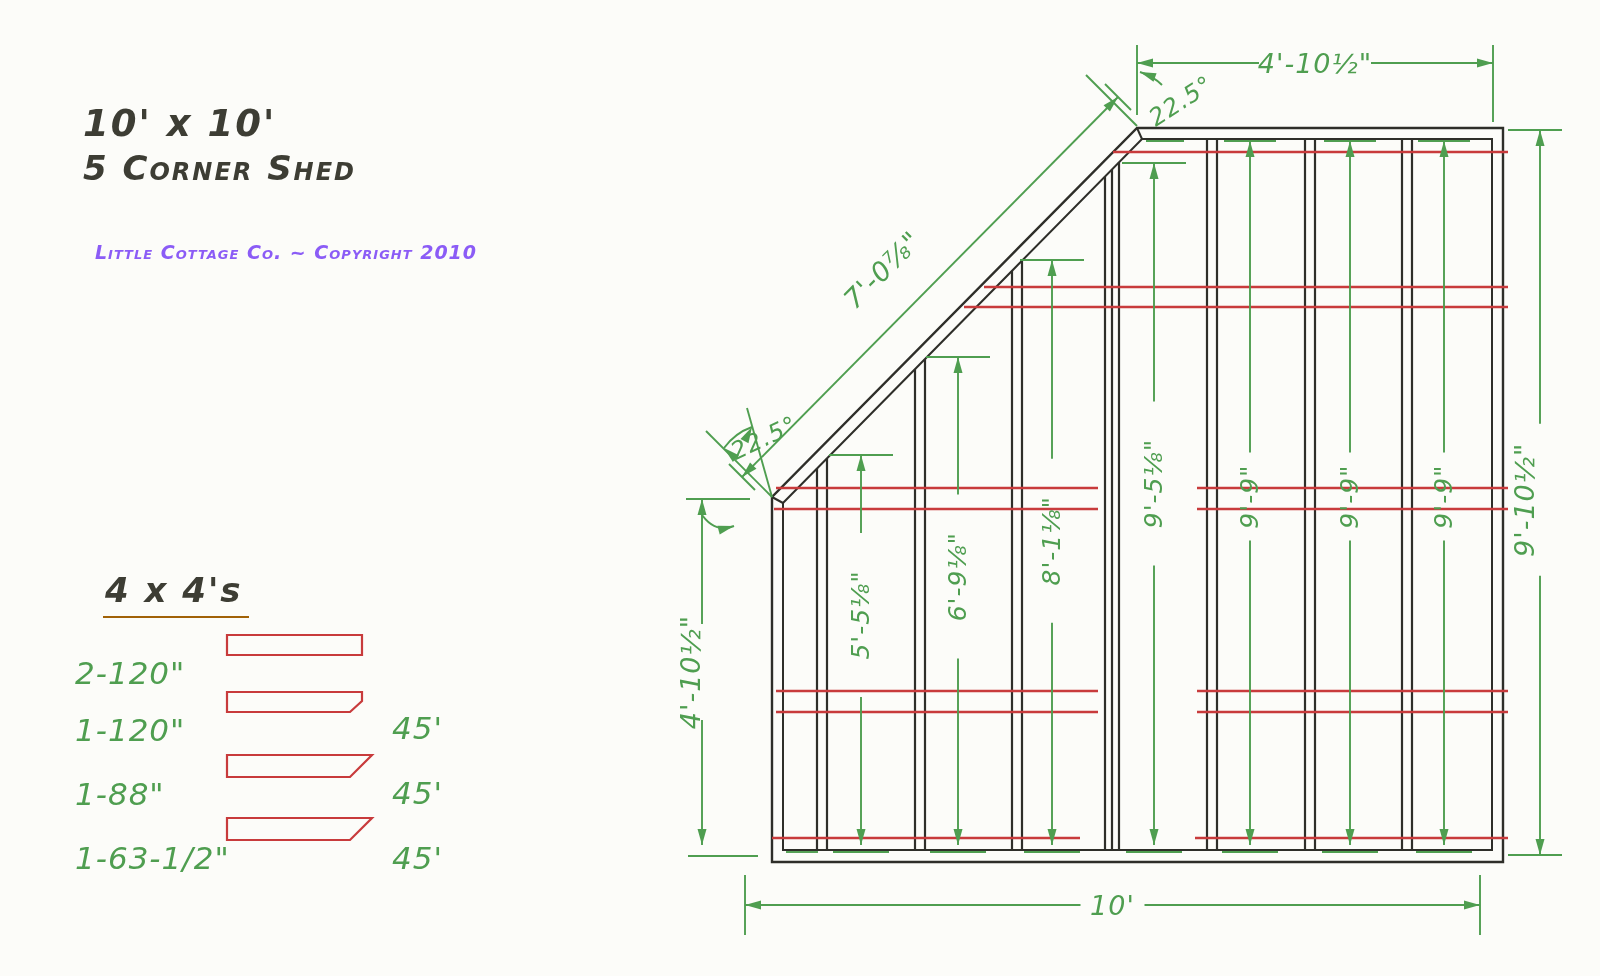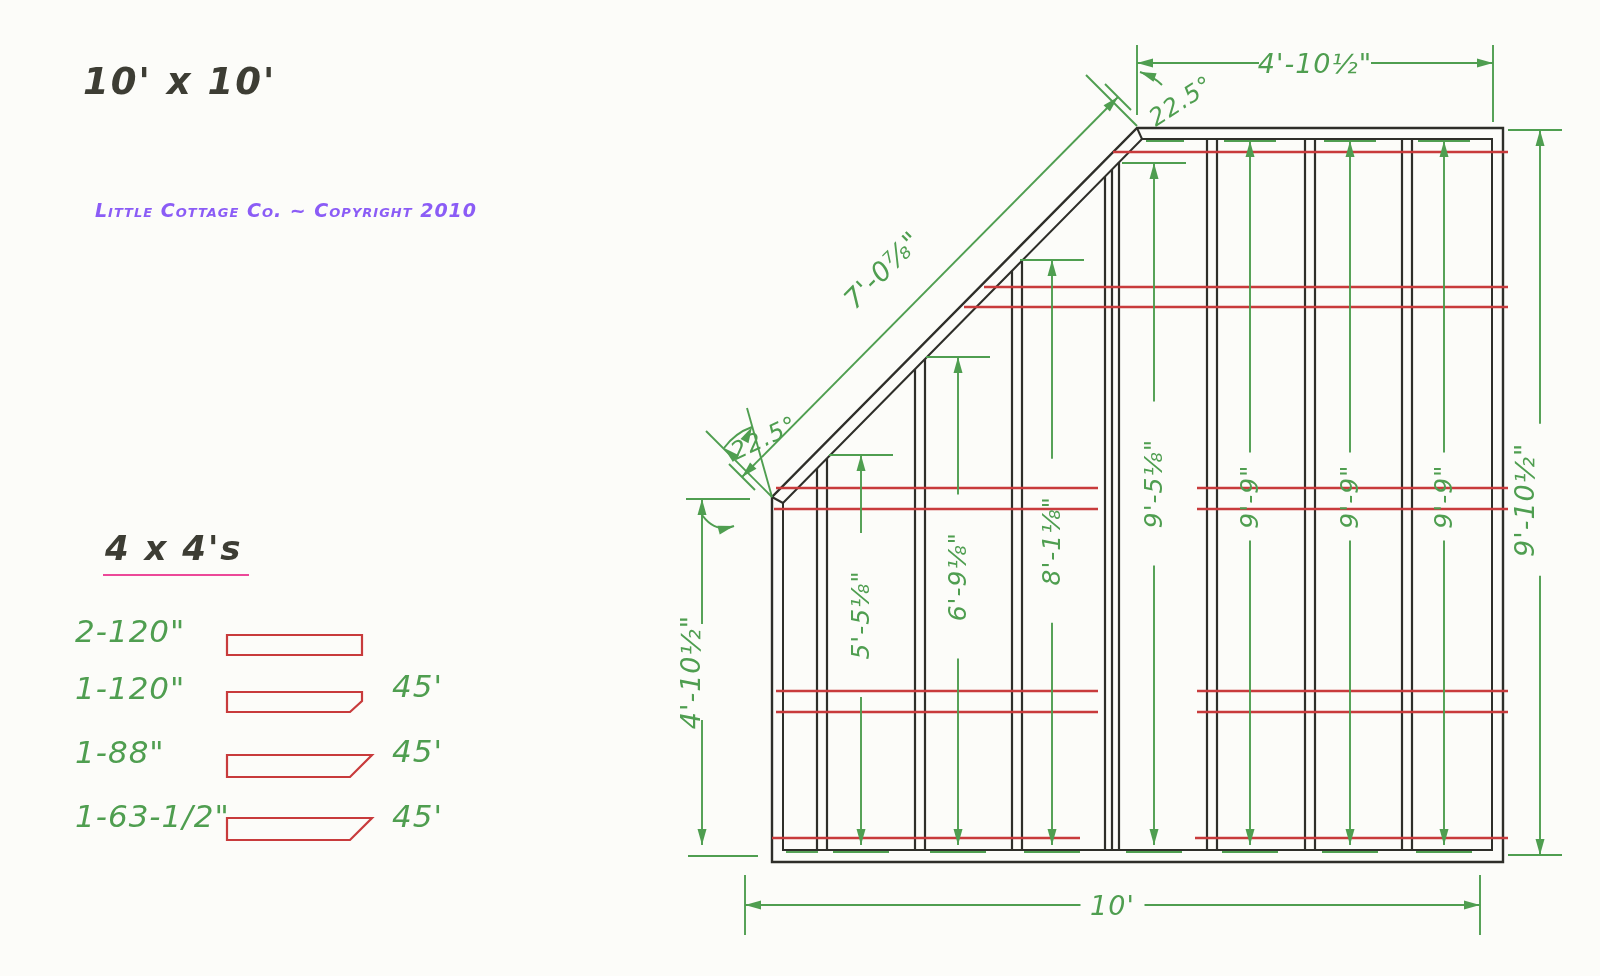--- a/index.html
+++ b/index.html
@@ -1,25 +1,25 @@
 <!DOCTYPE html>
 <html><head>
 <meta charset="utf-8">
 <style>
   html,body{margin:0;padding:0;background:#e8e8e6;}
   .sheet{position:relative;width:1600px;height:976px;background:#fcfcf9;overflow:hidden;
          font-family:"DejaVu Sans",sans-serif;}
   svg{position:absolute;left:0;top:0;}
-  .abs{position:absolute;white-space:nowrap;}
+  .abs{position:absolute;white-space:nowrap;margin-top:42px;}
   .title-line{font-style:italic;font-weight:600;color:#3d3d34;letter-spacing:2px;}
   .t-big{font-size:37px;}
   .t-caps{font-size:34px;font-variant:small-caps;}
   .t-by{font-size:19px;font-weight:600;font-variant:small-caps;letter-spacing:1px;color:#8b5cf6;font-style:italic;text-align:center;}
   .legend-head{font-size:34px;font-style:italic;font-weight:600;color:#3d3d34;letter-spacing:2px;
-               border-bottom:2px solid #ec4899;padding:0 6px 6px 2px;}
+               border-bottom:2px solid #a16207;padding:0 6px 6px 2px;}
   .legend-label,.legend-note{font-size:31px;font-style:italic;font-weight:500;color:#4f9e50;letter-spacing:1px;}
 </style>
 </head>
 <body>
 
 <div class="sheet">
 
   <svg id="plan-svg" width="1600" height="976" viewBox="0 0 1600 976">
       <g>
         <polygon points="1137,128 1503,128 1503,862 772,862 772,497" fill="none" stroke="#2e2e29" stroke-width="2.4"></polygon>
@@ -192,20 +192,21 @@
       </g>
       <g>
         <polygon points="227,635 362,635 362,655 227,655" fill="none" stroke="#c83b3c" stroke-width="2.2"></polygon>
         <polygon points="227,692 362,692 362,701 350,712 227,712" fill="none" stroke="#c83b3c" stroke-width="2.2"></polygon>
         <polygon points="227,755 372,755 350,777 227,777" fill="none" stroke="#c83b3c" stroke-width="2.2"></polygon>
         <polygon points="227,818 372,818 350,840 227,840" fill="none" stroke="#c83b3c" stroke-width="2.2"></polygon>
       </g>
     </svg>
 
   <div class="abs title-line t-big" style="left:83px;top:60px;">10' x 10'</div>
+  <div class="abs title-line t-caps" style="left:83px;top:106px;">5 Corner Shed</div>
   <div class="abs t-by" style="left:95px;top:199px;">Little Cottage Co. ~ Copyright 2010</div>
 
   <div class="abs legend-head" style="left:103px;top:528px;">4 x 4's</div>
 
   <div class="abs legend-label" style="left:75px;top:613px;">2-120"</div>
   <div class="abs legend-label" style="left:75px;top:670px;">1-120"</div>
   <div class="abs legend-label" style="left:75px;top:734px;">1-88"</div>
   <div class="abs legend-label" style="left:75px;top:798px;">1-63-1/2"</div>
 
   <div class="abs legend-note" style="left:392px;top:668px;">45'</div>

